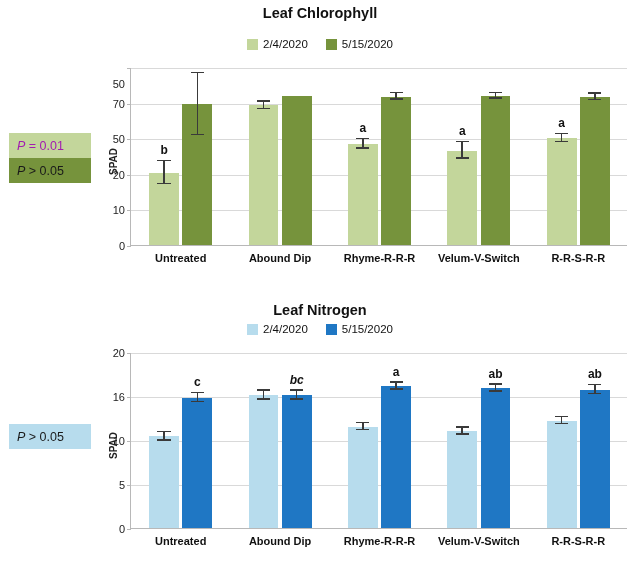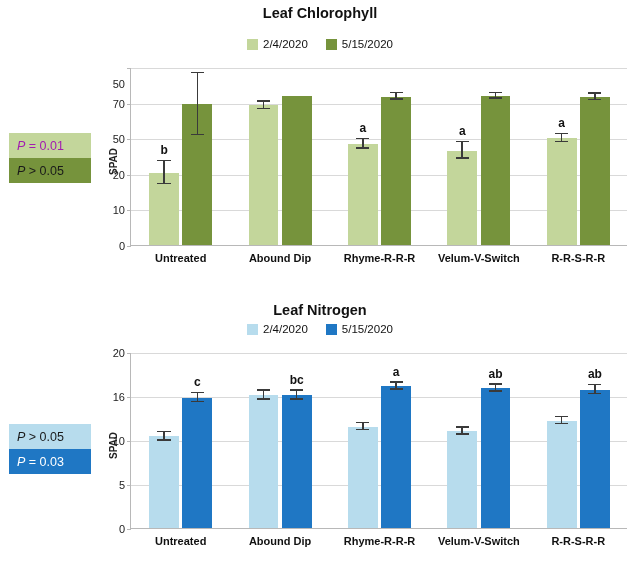--- a/index.html
+++ b/index.html
@@ -255,23 +255,20 @@
       </div>
       <div class="entry">
         <span class="swatch" style="background: rgb(31, 119, 196);"></span>
         <span>5/15/2020</span>
       </div>
     </div>
   <div class="pbox" id="pbox-1" style="left:8px; top:138px;">
       <div class="row" style="background: rgb(183, 220, 237); color: rgb(26, 26, 26);">
         <span><i>P</i> &gt; 0.05</span>
       </div>
-      <div class="row" style="background: rgb(31, 119, 196); color: rgb(255, 255, 255);">
-        <span><i>P</i> = 0.03</span>
-      </div>
     </div>
   <div class="plot" id="plot-1" style="left:130px; top:68px; width:496px; height:175px;">
       <div class="ytick-label" style="top: 176px;">0</div>
       <div class="ytick-mark" style="top: 176px;"></div>
       <div class="gridline" style="top: 132px;"></div>
       <div class="ytick-label" style="top: 132px;">5</div>
       <div class="ytick-mark" style="top: 132px;"></div>
       <div class="gridline" style="top: 88px;"></div>
       <div class="ytick-label" style="top: 88px;">10</div>
       <div class="ytick-mark" style="top: 88px;"></div>
@@ -295,21 +292,21 @@
       </div>
       <div class="group" style="left: 99.4px; width: 99.4px;">
         <div class="bar" style="left: 18.1405px; width: 29.82px; height: 132.88px; background: rgb(183, 220, 237);"></div>
         <div class="errbar" style="left: 32.3005px; bottom: 128.48px; height: 8.8px;"></div>
         <div class="errcap" style="left: 26.4901px; width: 13.1208px; bottom: 137.28px;"></div>
         <div class="errcap" style="left: 26.4901px; width: 13.1208px; bottom: 128.48px;"></div>
         <div class="bar" style="left: 51.4395px; width: 29.82px; height: 132.88px; background: rgb(31, 119, 196);"></div>
         <div class="errbar" style="left: 65.5995px; bottom: 128.48px; height: 8.8px;"></div>
         <div class="errcap" style="left: 59.7891px; width: 13.1208px; bottom: 137.28px;"></div>
         <div class="errcap" style="left: 59.7891px; width: 13.1208px; bottom: 128.48px;"></div>
-        <div class="siglabel" style="left: 66.3495px; bottom: 141.28px;">bc</div>
+        <div class="siglabel" style="left: 66.3495px; bottom: 141.28px; font-style: italic;">bc</div>
         <div class="xtick-label">Abound Dip</div>
       </div>
       <div class="group" style="left: 198.8px; width: 99.4px;">
         <div class="bar" style="left: 18.1405px; width: 29.82px; height: 101.2px; background: rgb(183, 220, 237);"></div>
         <div class="errbar" style="left: 32.3005px; bottom: 97.68px; height: 7.04px;"></div>
         <div class="errcap" style="left: 26.4901px; width: 13.1208px; bottom: 104.72px;"></div>
         <div class="errcap" style="left: 26.4901px; width: 13.1208px; bottom: 97.68px;"></div>
         <div class="bar" style="left: 51.4395px; width: 29.82px; height: 141.68px; background: rgb(31, 119, 196);"></div>
         <div class="errbar" style="left: 65.5995px; bottom: 138.16px; height: 7.04px;"></div>
         <div class="errcap" style="left: 59.7891px; width: 13.1208px; bottom: 145.2px;"></div>

